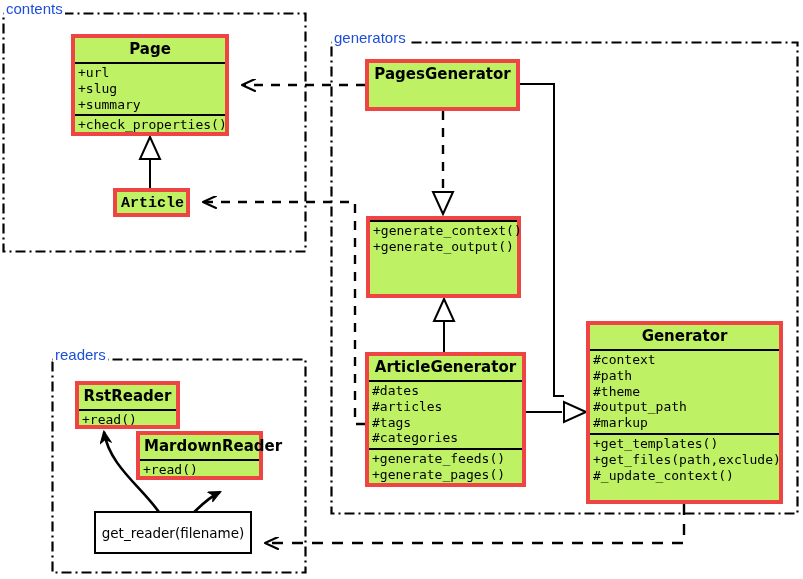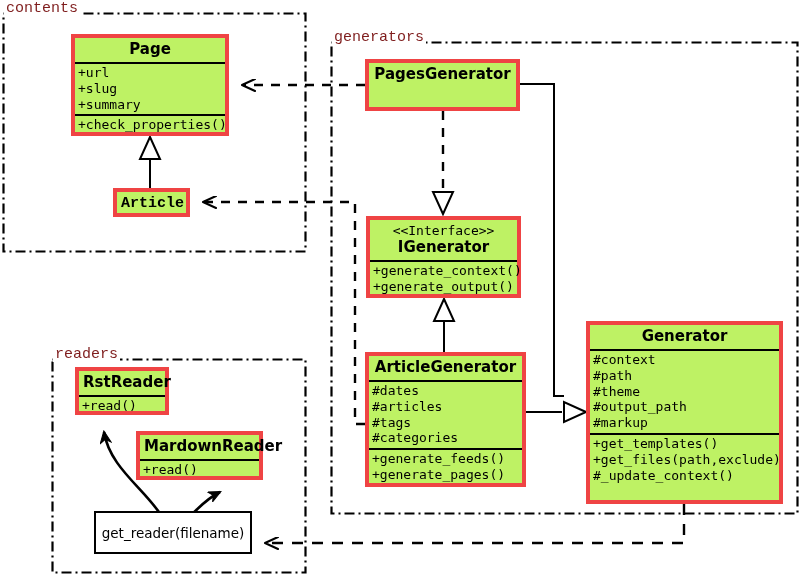--- a/index.html
+++ b/index.html
@@ -19,23 +19,23 @@
   svg.layer {
     position: absolute;
     left: 0;
     top: 0;
     width: 803px;
     height: 579px;
     pointer-events: none;
   }
   .pkg-label {
     position: absolute;
-    font-family: Liberation Mono, monospace;
+    font-family: Liberation Sans, sans-serif;
     font-size: 15px;
-    color: #7f1d1d;
+    color: #1d4ed8;
     background: #fff;
     line-height: 1;
     white-space: nowrap;
     padding: 0 2px;
     text-align: center;
   }
   
   .cls {
     position: absolute;
     box-sizing: border-box;
@@ -177,24 +177,20 @@
 
   <div class="cls" style="left:113px; top:188px; width:77px; height:29px;">
     <div class="cls-name" style="padding-top:4px;font-family:Liberation Mono, monospace;">Article</div>
   </div>
 
   <div class="cls" style="left:365px; top:59px; width:155px; height:52px;">
     <div class="cls-name">PagesGenerator</div>
   </div>
 
   <div class="cls" style="left:366px; top:216px; width:155px; height:82px;">
-    <div class="cls-name" style="padding-top:4px;">
-      <span class="cls-stereo">&lt;&lt;Interface&gt;&gt;</span>
-      <span>IGenerator</span>
-    </div>
     <div class="cls-compartment cls-sep">
       <div>+generate_context()</div>
       <div>+generate_output()</div>
     </div>
   </div>
 
   <div class="cls" style="left:365px; top:352px; width:161px; height:135px;">
     <div class="cls-name">ArticleGenerator</div>
     <div class="cls-compartment cls-sep">
       <div>#dates</div>
@@ -217,21 +213,21 @@
       <div>#output_path</div>
       <div>#markup</div>
     </div>
     <div class="cls-compartment cls-sep">
       <div>+get_templates()</div>
       <div>+get_files(path,exclude)</div>
       <div>#_update_context()</div>
     </div>
   </div>
 
-  <div class="cls" style="left:75px; top:367px; width:94px; height:48px;">
+  <div class="cls" style="left:75px; top:381px; width:105px; height:48px;">
     <div class="cls-name">RstReader</div>
     <div class="cls-compartment cls-sep">
       <div>+read()</div>
     </div>
   </div>
 
   <div class="cls" style="left:136px; top:431px; width:127px; height:49px;">
     <div class="cls-name">MardownReader</div>
     <div class="cls-compartment cls-sep">
       <div>+read()</div>

